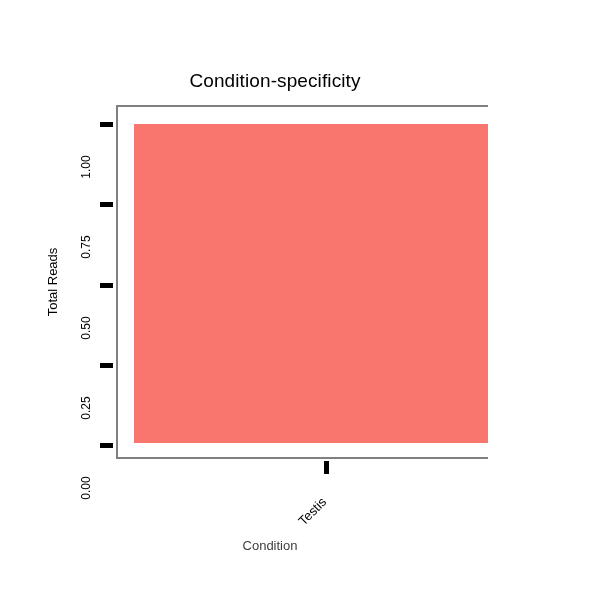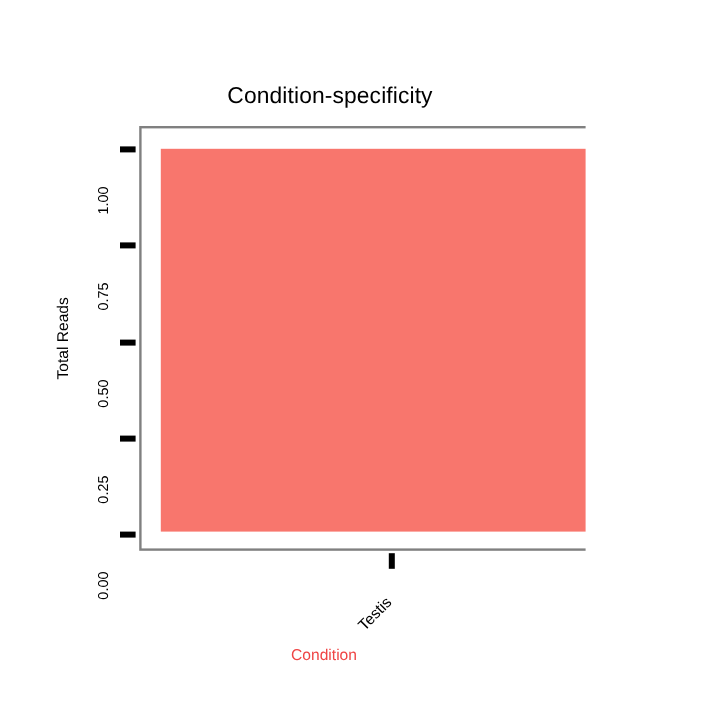--- a/index.html
+++ b/index.html
@@ -101,21 +101,21 @@
     text-align: right;
   }
   #x-axis-title {
     position: absolute;
     left: 116px;
     right: 64px;
     top: 538px;
     text-align: center;
     font-size: 13px;
     line-height: 15px;
-    color: #ef4444;
+    color: #404040;
   }
 </style>
 </head>
 <body>
 
 <div id="page">
 
   <div id="chart-title">Condition-specificity</div>
 
   <div id="y-axis-title">Total Reads</div>

